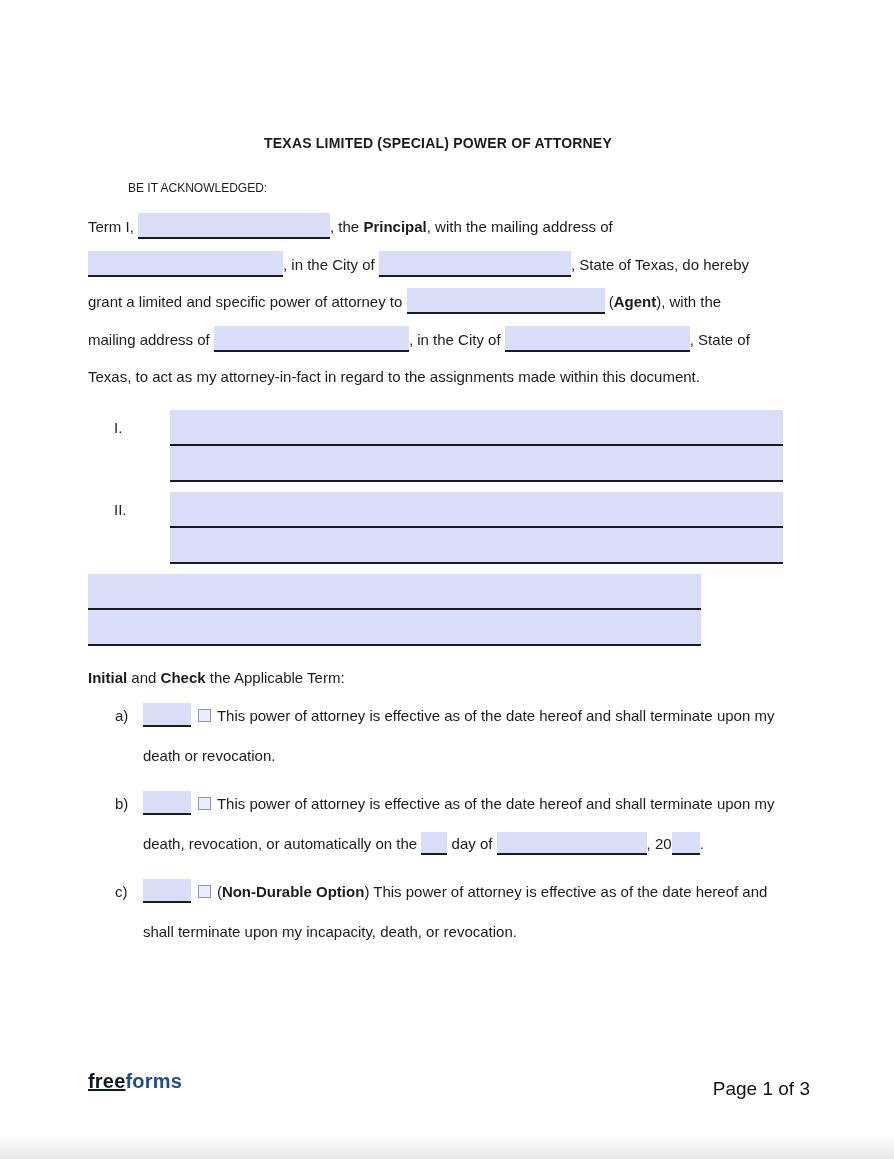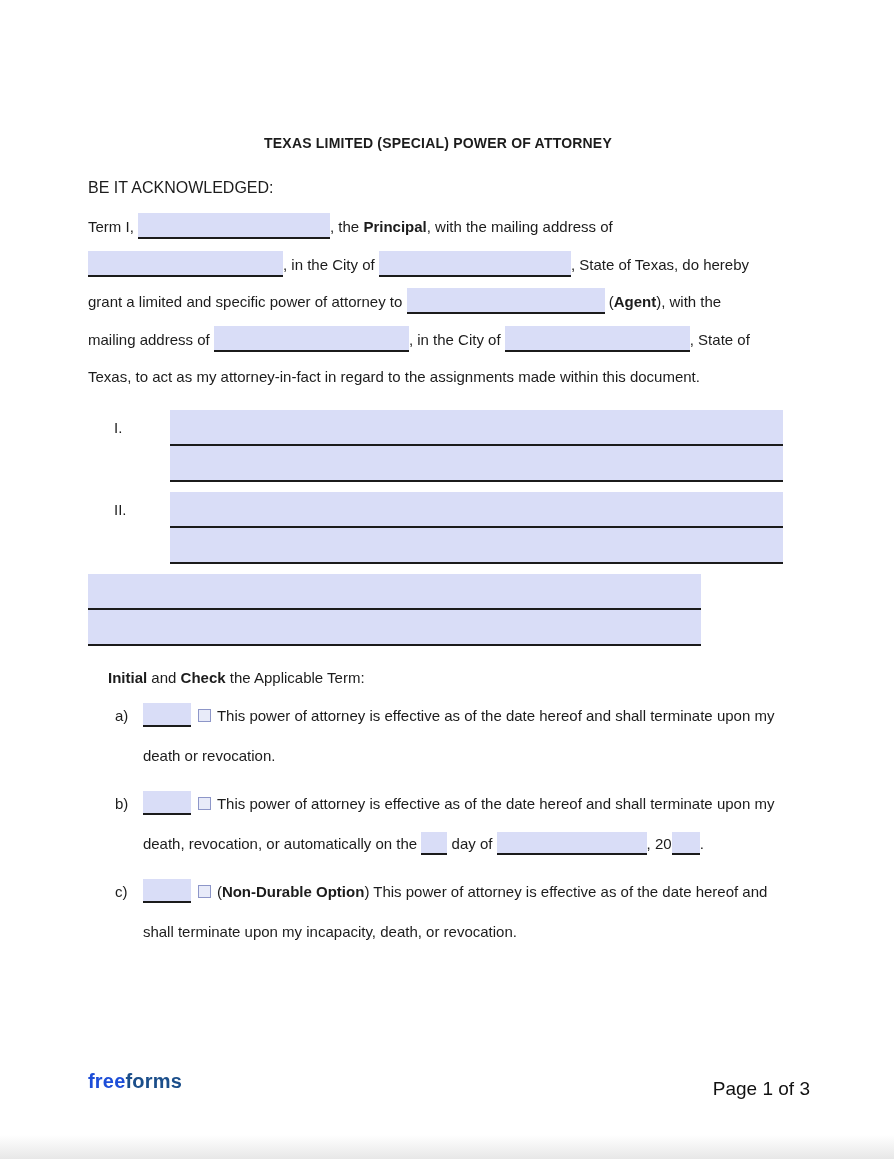--- a/index.html
+++ b/index.html
@@ -9,21 +9,21 @@
     position:relative; width:894px; height:1159px; background:#ffffff;
     overflow:hidden; font-size:15px;
   }
   .page::after {
     content:""; position:absolute; left:0; right:0; bottom:0; height:24px;
     background:linear-gradient(to bottom, rgba(255,255,255,0), #e7e7e7);
     pointer-events:none;
   }
   .content { padding:131px 106px 0 88px; }
   h1.title { font-size:14px; font-weight:bold; text-align:center; letter-spacing:0.2px; line-height:24px; }
-  .ack { margin-top:23px; font-size:16px; line-height:20px; }
+  .ack { margin-top:23px; font-size:12px; line-height:20px;margin-left:40px; }
 
   .intro { margin-top:10px; }
   .pline { line-height:37.5px; white-space:nowrap; }
 
   .fill {
     display:inline-block; background:#d9ddf7; border-bottom:2px solid #1b1b1b;
     height:26px; vertical-align:-7px;
   }
   .w192{width:192px} .w195{width:195px} .w198{width:198px} .w185{width:185px}
   .fill.small { height:23px; vertical-align:-6px; }
@@ -31,31 +31,31 @@
   .fill.initial { width:48px; height:24px; vertical-align:-6px; }
 
   .powers { margin-top:19px; line-height:22px; text-align:justify; text-indent:38px; }
 
   .acts { margin-top:14px; }
   .act-item { display:flex; margin-bottom:10px; }
   .act-label { width:82px; padding-left:26px; line-height:36px; }
   .act-lines { width:613px; background:#d9ddf7; }
   .act-line { height:36px; border-bottom:2px solid #1b1b1b; cursor:text; }
 
-  .terms-header { margin-top:22px; line-height:20px;margin-left:20px; }
+  .terms-header { margin-top:22px; line-height:20px; }
   .term { display:flex; margin-top:8px; }
   .term-label { width:55px; padding-left:27px; line-height:40px; }
   .term-body { width:648px; line-height:40px; }
   .checkbox {
     display:inline-block; width:13px; height:13px; background:#e8ebf9;
     border:1px solid #8d96c8; vertical-align:-1px; margin:0 6px 0 7px;
   }
 
   .footer-logo { position:absolute; left:88px; top:1070px; font-size:20px; font-weight:bold; letter-spacing:0.2px; }
-  .logo-free { color:#1d4ed8; }
+  .logo-free { color:#0f172a;text-decoration:underline; }
   .logo-forms { color:#1b4e8a; }
   .page-num { position:absolute; right:84px; top:1078px; font-size:19px; color:#111; }
 
   b { font-weight:bold; }
 </style>
 </head>
 <body>
 
 <div class="page">
   <div class="content">

